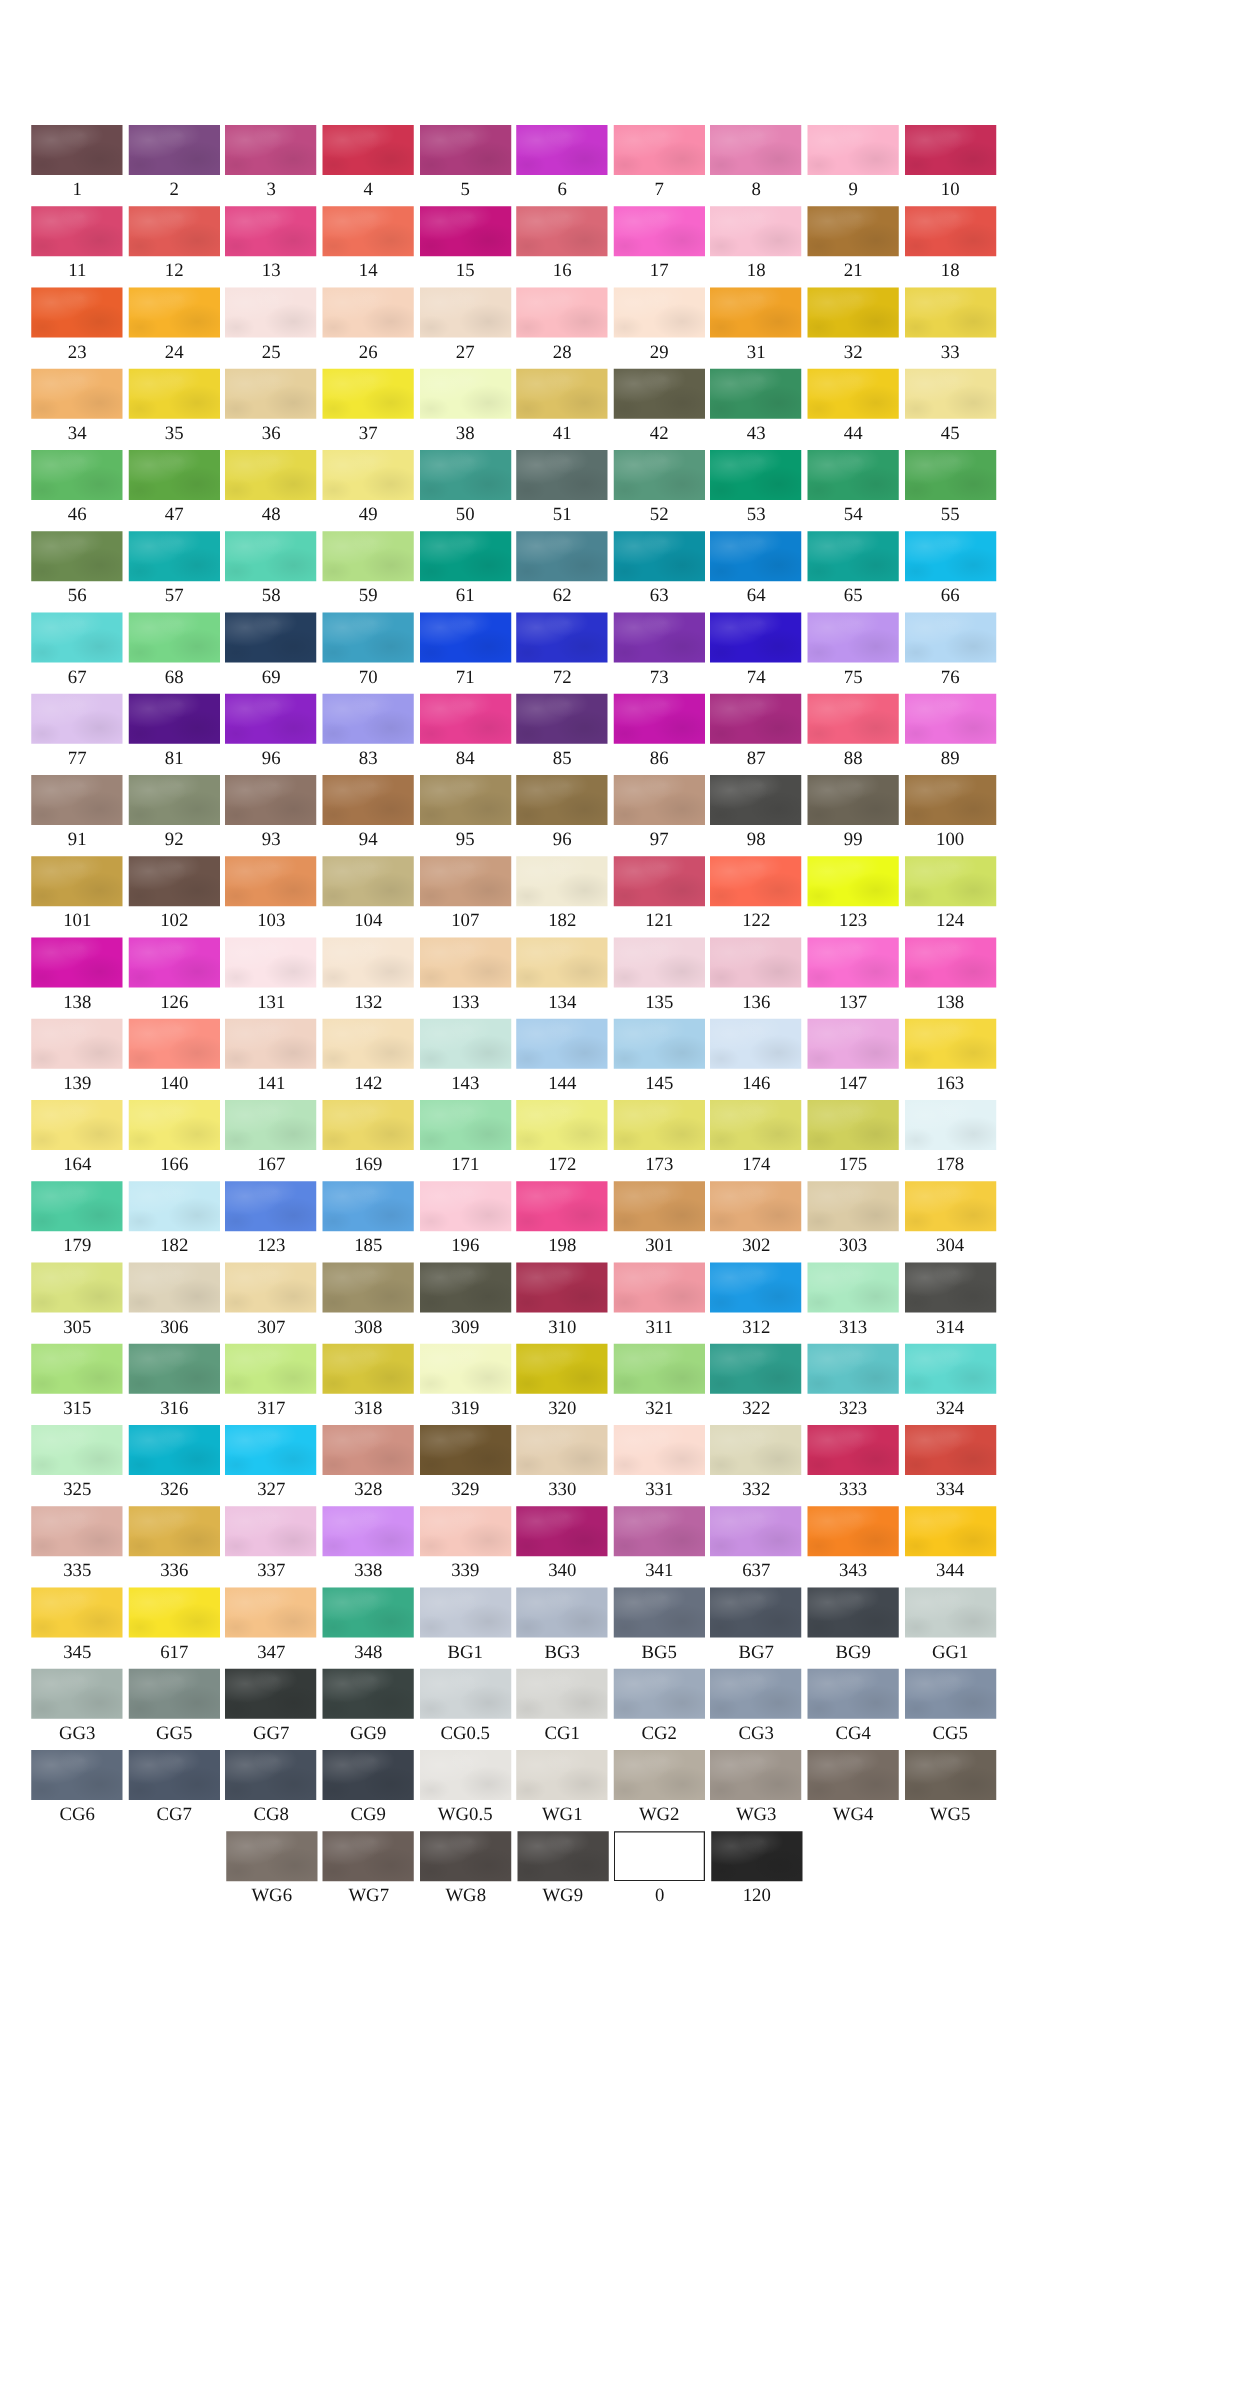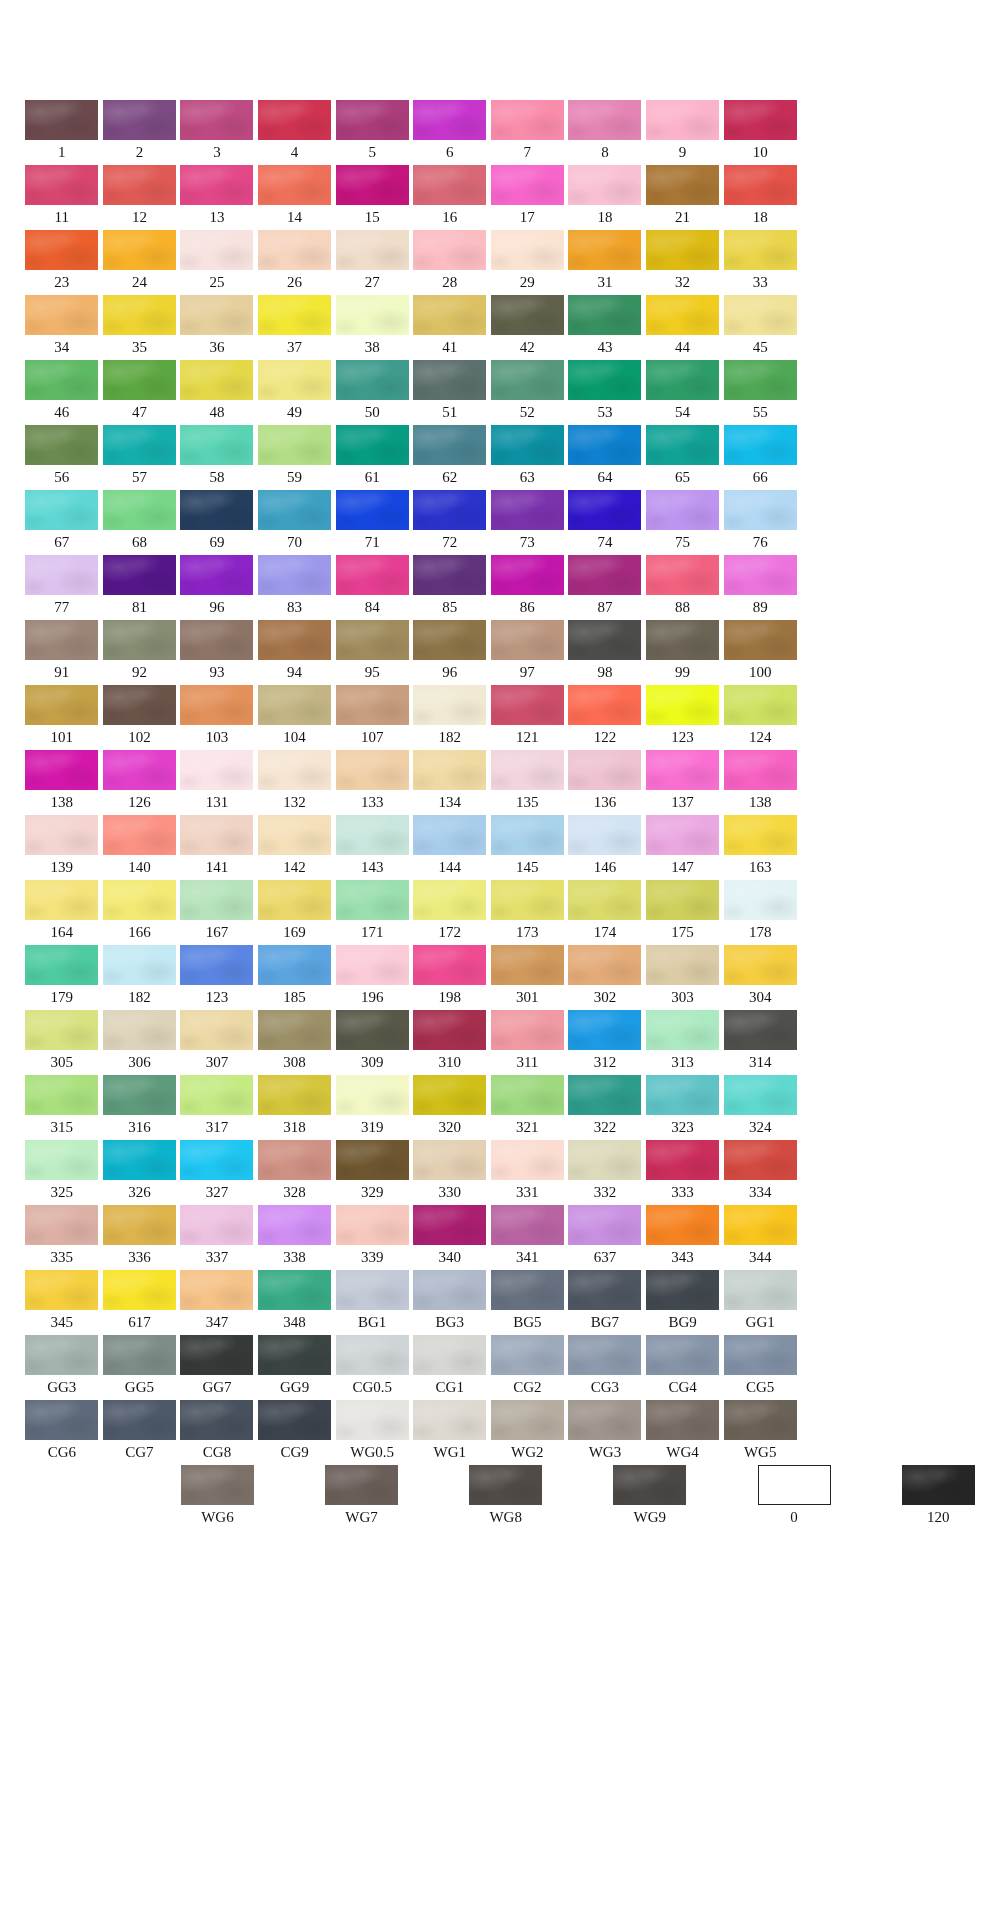--- a/index.html
+++ b/index.html
@@ -26,21 +26,21 @@
     left:23px;
     top:100px;
     width:954px;
   }
 
   .row{
     display:flex;
     height:65px;
   }
   .row.last{
-    justify-content:space-between;
+    justify-content:flex-start;
     padding-left:155.6px;
   }
 
   .cell{
     width:77.6px;
     margin-right:0;
     display:flex;
     flex-direction:column;
     align-items:center;
   }

